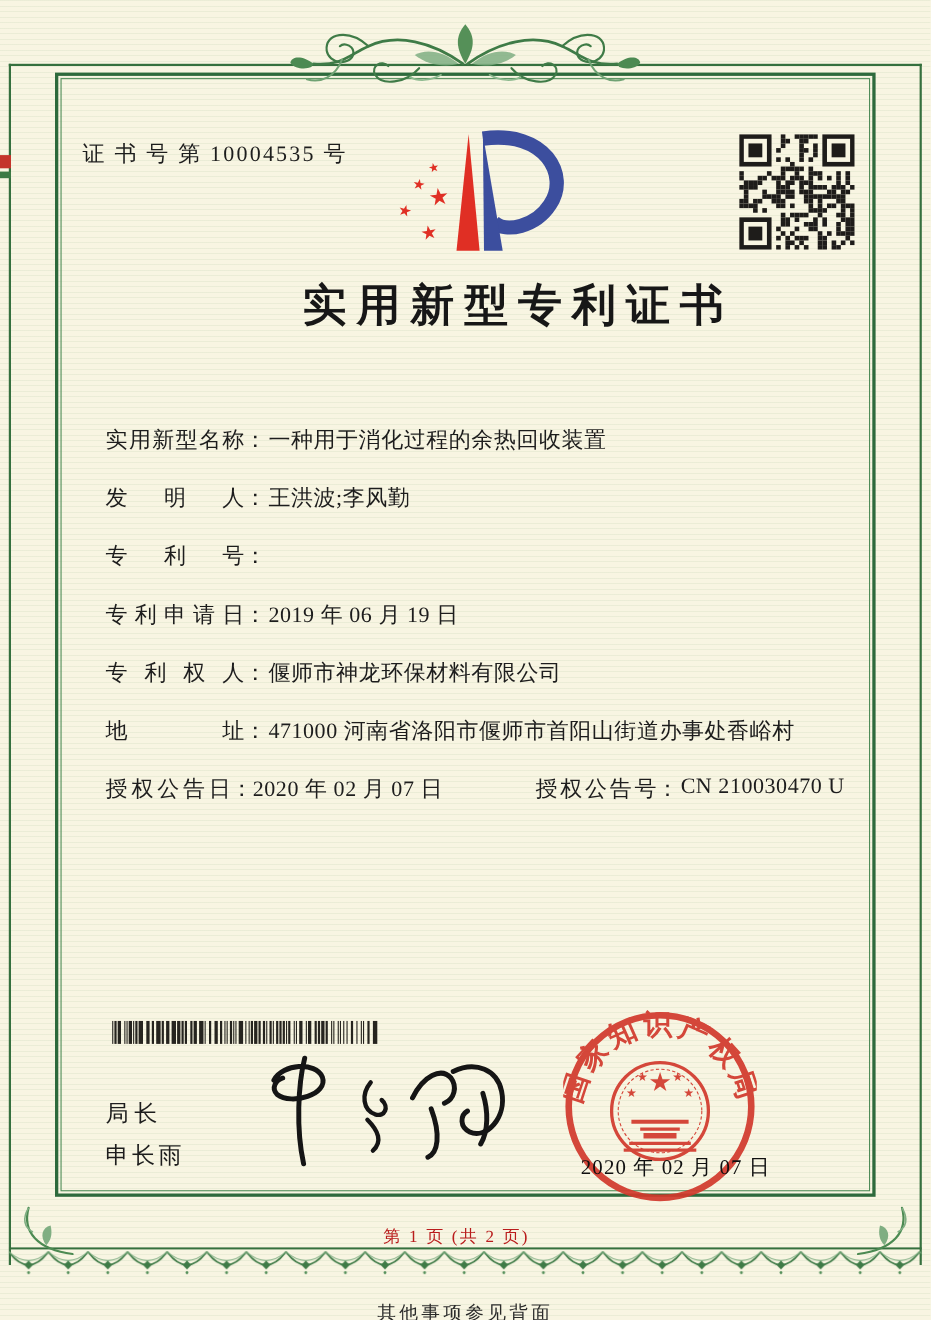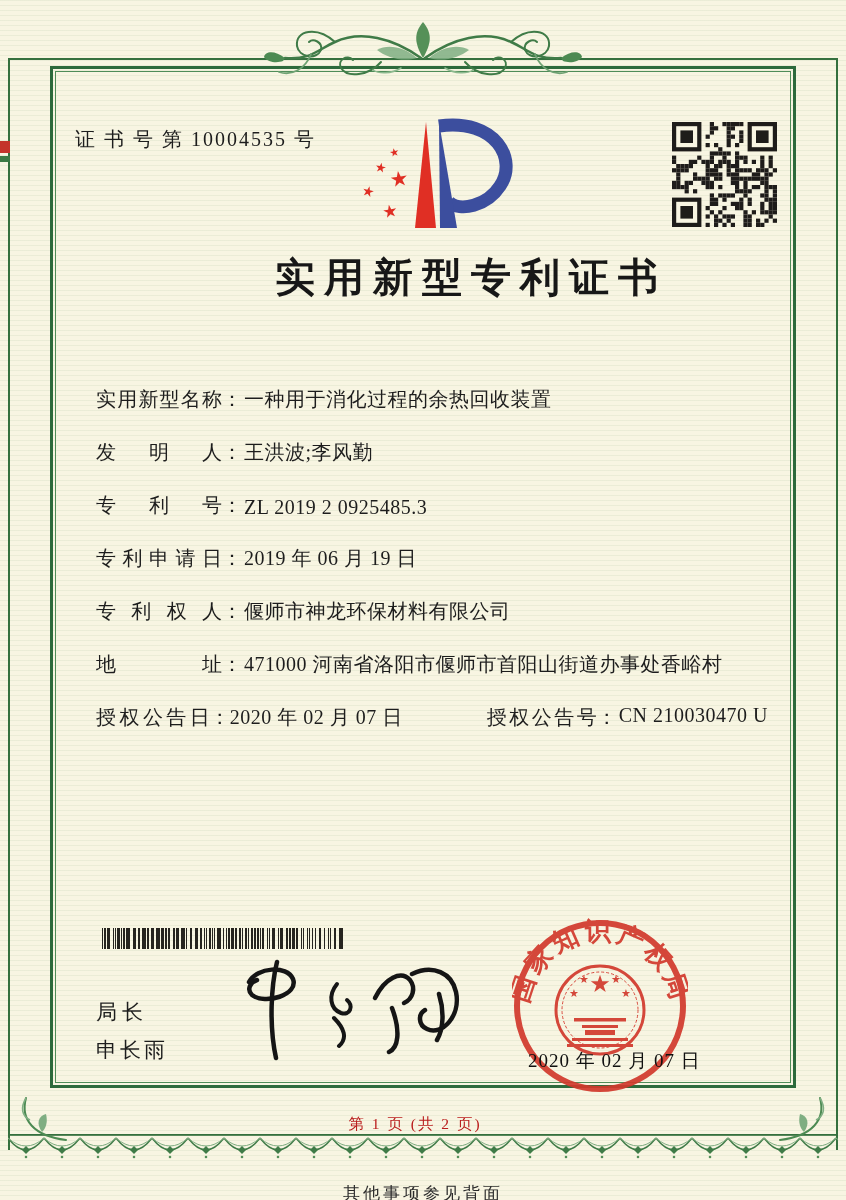--- a/index.html
+++ b/index.html
@@ -381,21 +381,20 @@
       <span class="fvalue">一种用于消化过程的余热回收装置</span>
   </div>
   <div class="field-row">
     <span class="flabel">发明人</span>
       <span class="colon">：</span>
       <span class="fvalue">王洪波;李风勤</span>
   </div>
   <div class="field-row">
     <span class="flabel">专利号</span>
       <span class="colon">：</span>
-      <span class="fvalue">ZL 2019 2 0925485.3</span>
   </div>
   <div class="field-row">
     <span class="flabel">专利申请日</span>
       <span class="colon">：</span>
       <span class="fvalue">2019 年 06 月 19 日</span>
   </div>
   <div class="field-row">
     <span class="flabel">专利权人</span>
       <span class="colon">：</span>
       <span class="fvalue">偃师市神龙环保材料有限公司</span>

